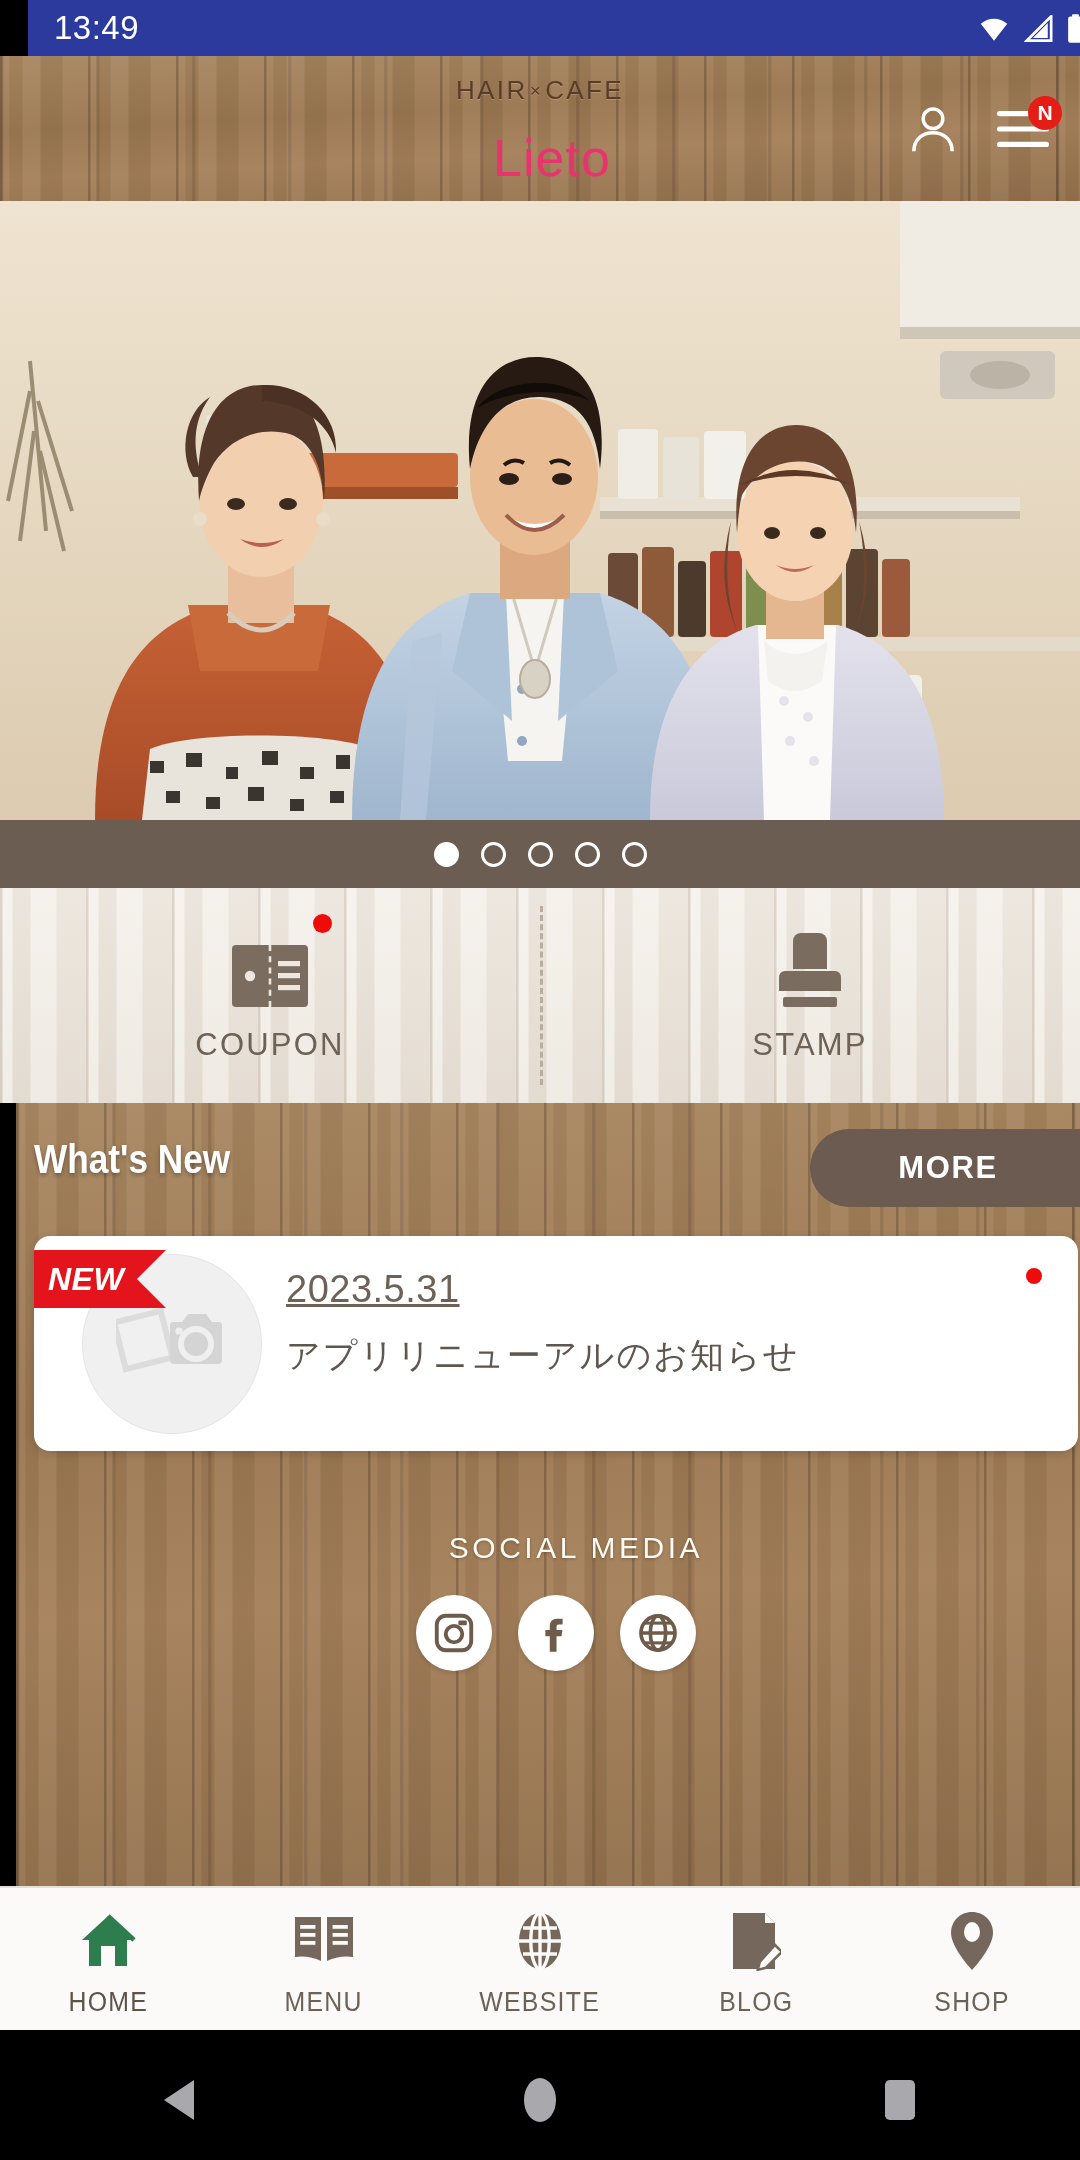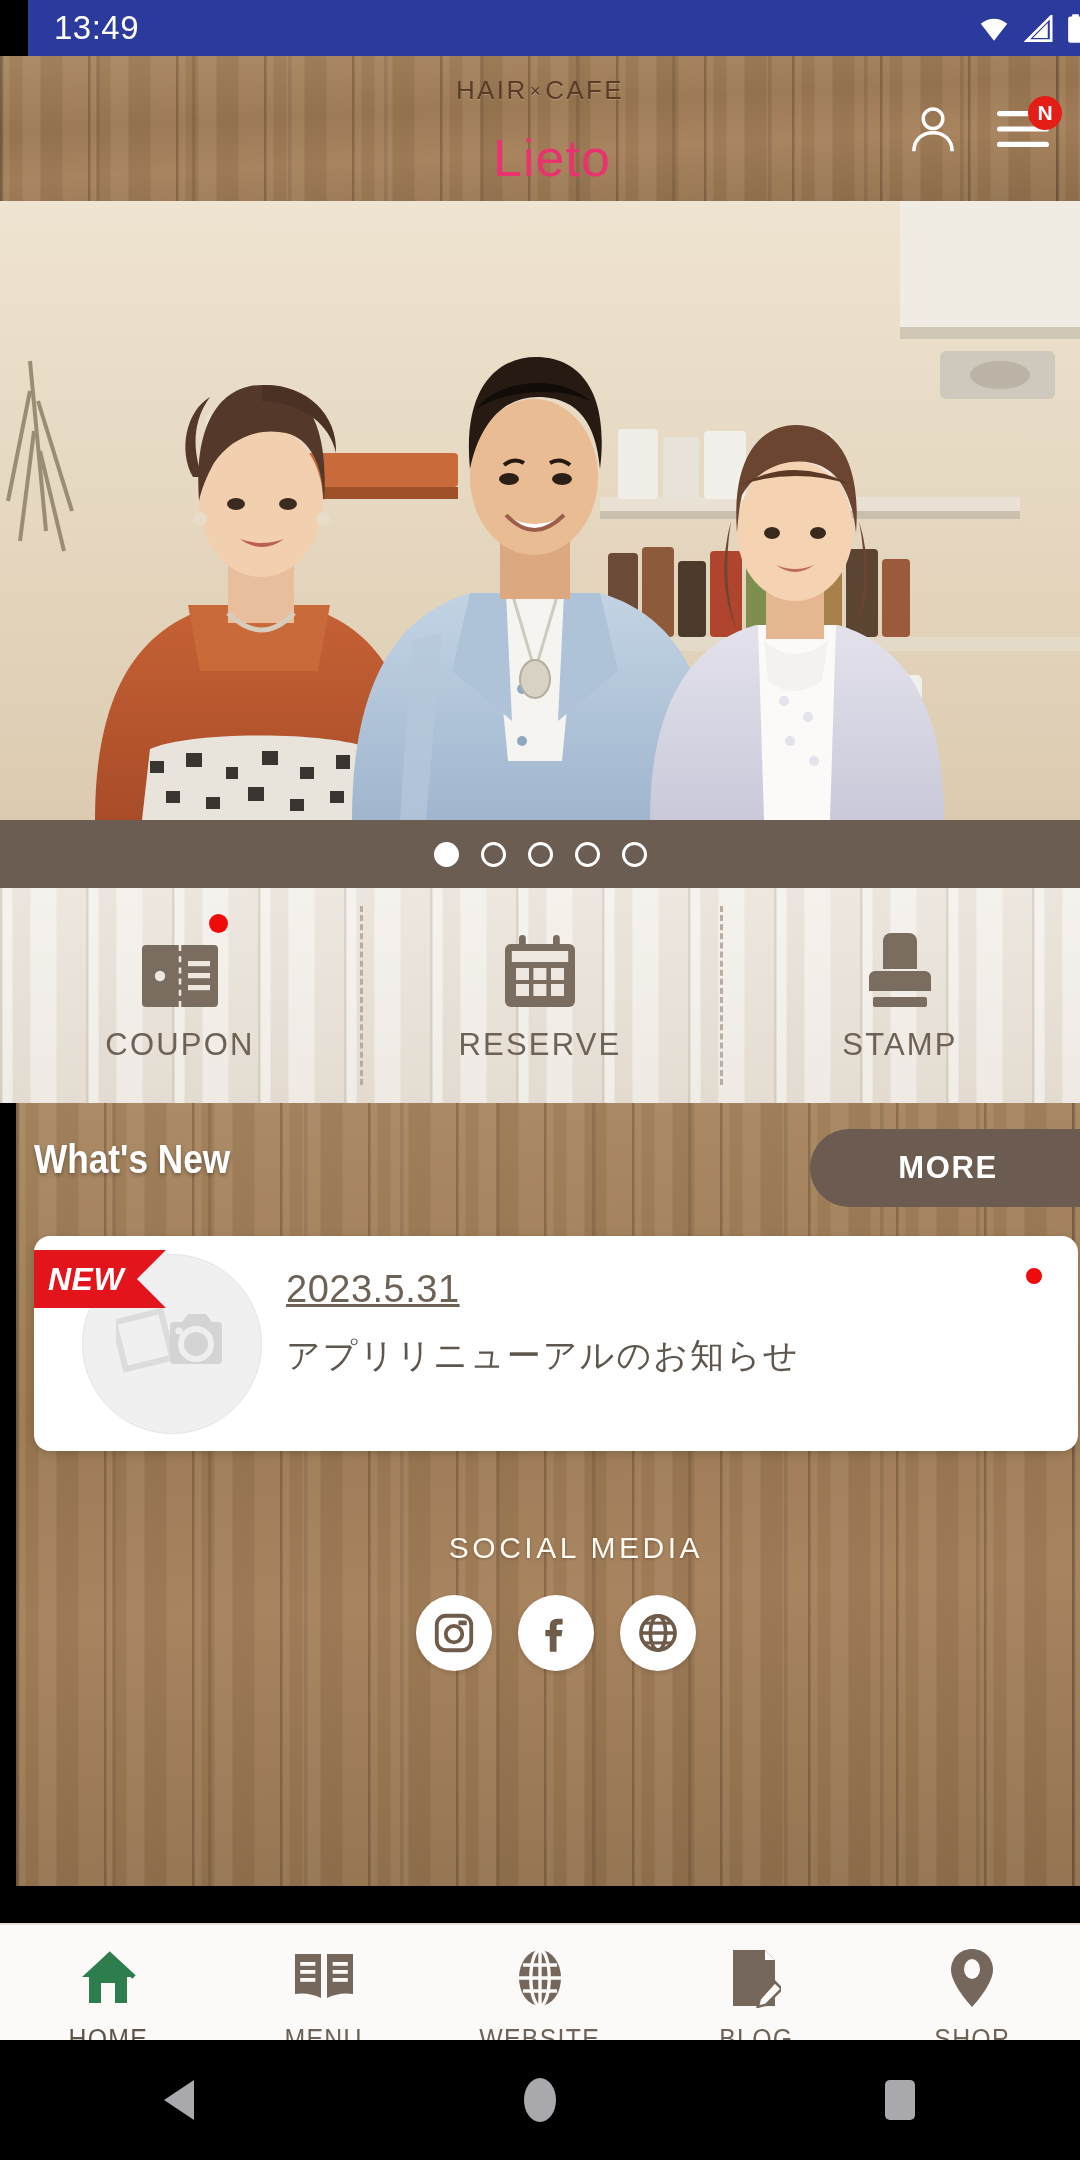--- a/index.html
+++ b/index.html
@@ -197,21 +197,20 @@
     width:76px; height:76px; border-radius:50%; background:#fff;
     display:flex; align-items:center; justify-content:center;
     box-shadow:0 2px 5px rgba(0,0,0,0.14);
   }
 
   
   .bottomnav {
     position:absolute; top:1886px; left:0; width:1080px; height:144px;
     background:#FBFAF8; border-top:2px solid #E6E0D8;
     display:flex;
-    margin-top:37px;
   }
   .navitem {
     flex:1; display:flex; flex-direction:column;
     align-items:center; justify-content:center; padding-top:8px;
   }
   .navicon { height:64px; display:flex; align-items:center; justify-content:center; }
   .navlabel {
     margin-top:14px; font-size:27px; color:#6E6257; letter-spacing:1.4px;
     font-family:"Liberation Sans", sans-serif; font-weight:300;
     transform:scaleX(0.92);
@@ -446,39 +445,20 @@
           <line x1="19" y1="0" x2="19" y2="31" stroke="#EDE7DF" stroke-width="1.3" stroke-dasharray="3 2.6"></line>
           <circle cx="9" cy="15.5" r="2.6" fill="#EDE7DF"></circle>
           <rect x="23" y="8" width="11" height="2.6" fill="#EDE7DF"></rect>
           <rect x="23" y="14" width="11" height="2.6" fill="#EDE7DF"></rect>
           <rect x="23" y="20" width="11" height="2.6" fill="#EDE7DF"></rect>
         </svg>
       </div>
       <div class="qlabel">COUPON</div>
     </div>
 
-    <div class="qitem">
-      <div class="qicon">
-        <svg width="70" height="72" viewBox="0 0 35 36">
-          <rect x="7" y="0" width="3.4" height="9" rx="1.7" fill="#7A6C5F"></rect>
-          <rect x="24" y="0" width="3.4" height="9" rx="1.7" fill="#7A6C5F"></rect>
-          <rect x="0" y="4.5" width="35" height="31.5" rx="3" fill="#7A6C5F"></rect>
-          <rect x="3.4" y="8" width="28.2" height="5.5" fill="#EDE7DF"></rect>
-          <g fill="#EDE7DF">
-            <rect x="5.5" y="16.5" width="6.5" height="6"></rect>
-            <rect x="14.2" y="16.5" width="6.5" height="6"></rect>
-            <rect x="23" y="16.5" width="6.5" height="6"></rect>
-            <rect x="5.5" y="24.5" width="6.5" height="6"></rect>
-            <rect x="14.2" y="24.5" width="6.5" height="6"></rect>
-            <rect x="23" y="24.5" width="6.5" height="6"></rect>
-          </g>
-        </svg>
-      </div>
-      <div class="qlabel">RESERVE</div>
-    </div>
 
     <div class="qitem">
       <div class="qicon">
         <svg width="62" height="74" viewBox="0 0 31 37">
           <path d="M11 0 h9 a4 4 0 0 1 4 4 v14 h-17 V4 a4 4 0 0 1 4 -4 z" fill="#7A6C5F"></path>
           <path d="M3 19 h25 a3 3 0 0 1 3 3 v7 h-31 v-7 a3 3 0 0 1 3 -3 z" fill="#7A6C5F"></path>
           <rect x="2" y="32" width="27" height="5" rx="1" fill="#7A6C5F"></rect>
         </svg>
       </div>
       <div class="qlabel">STAMP</div>

